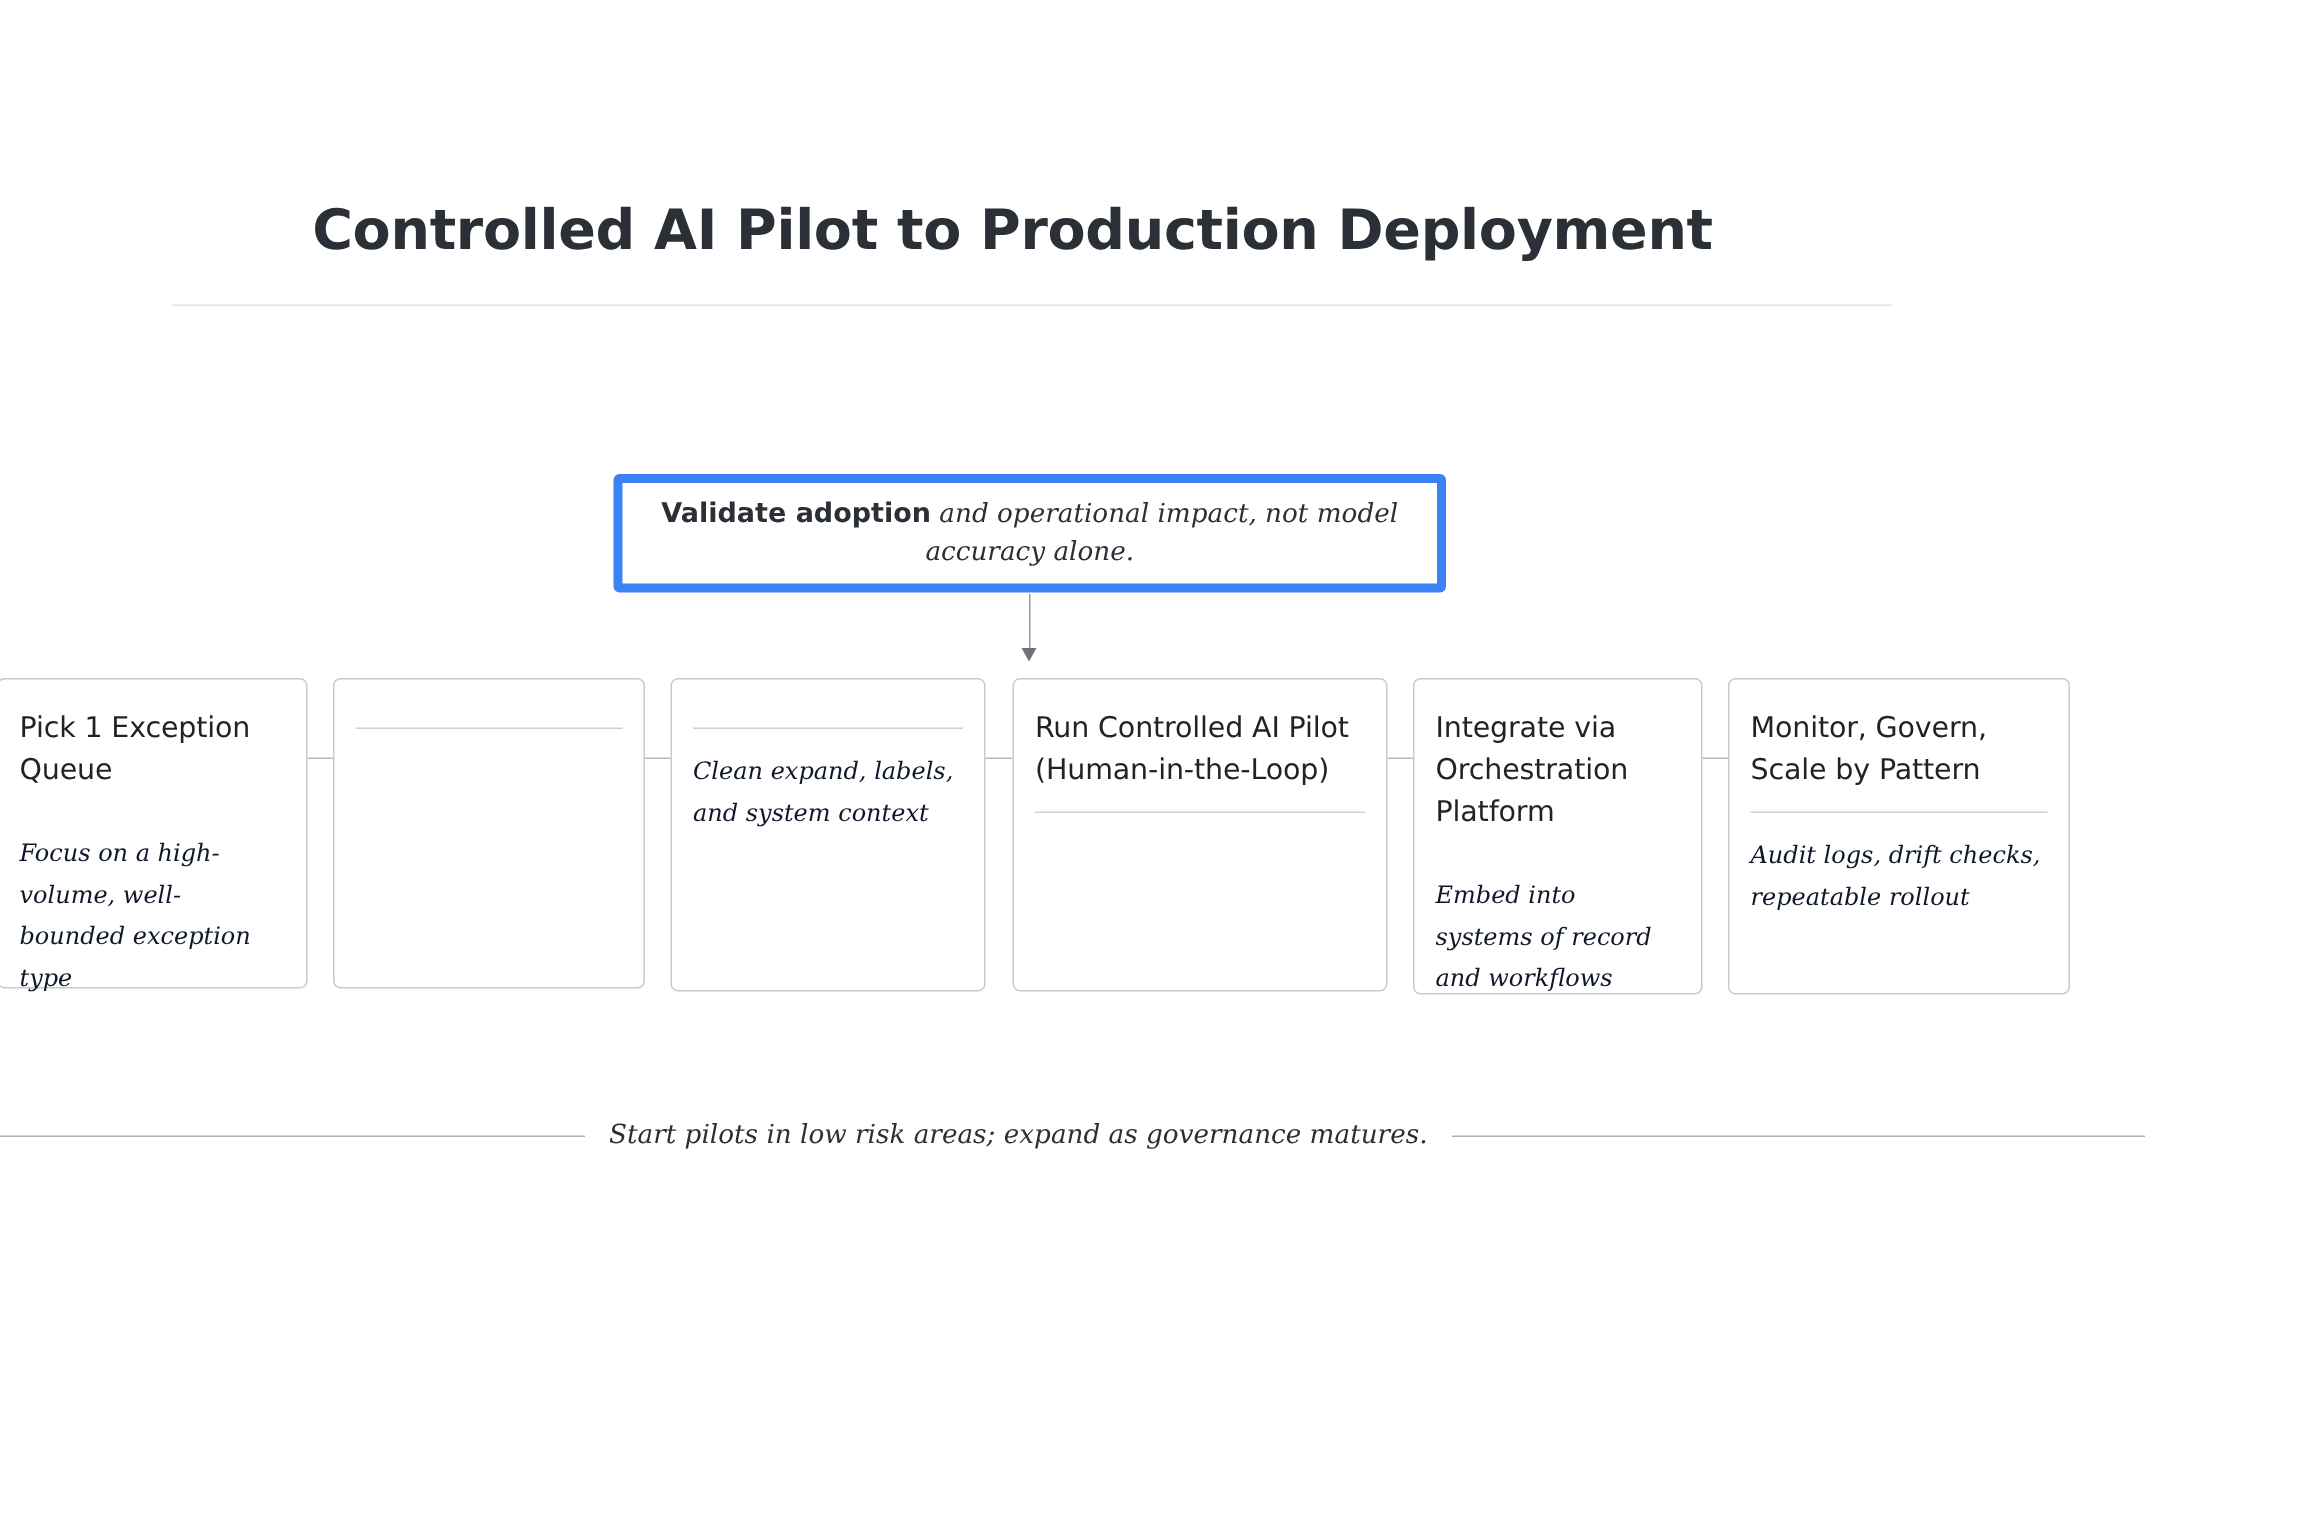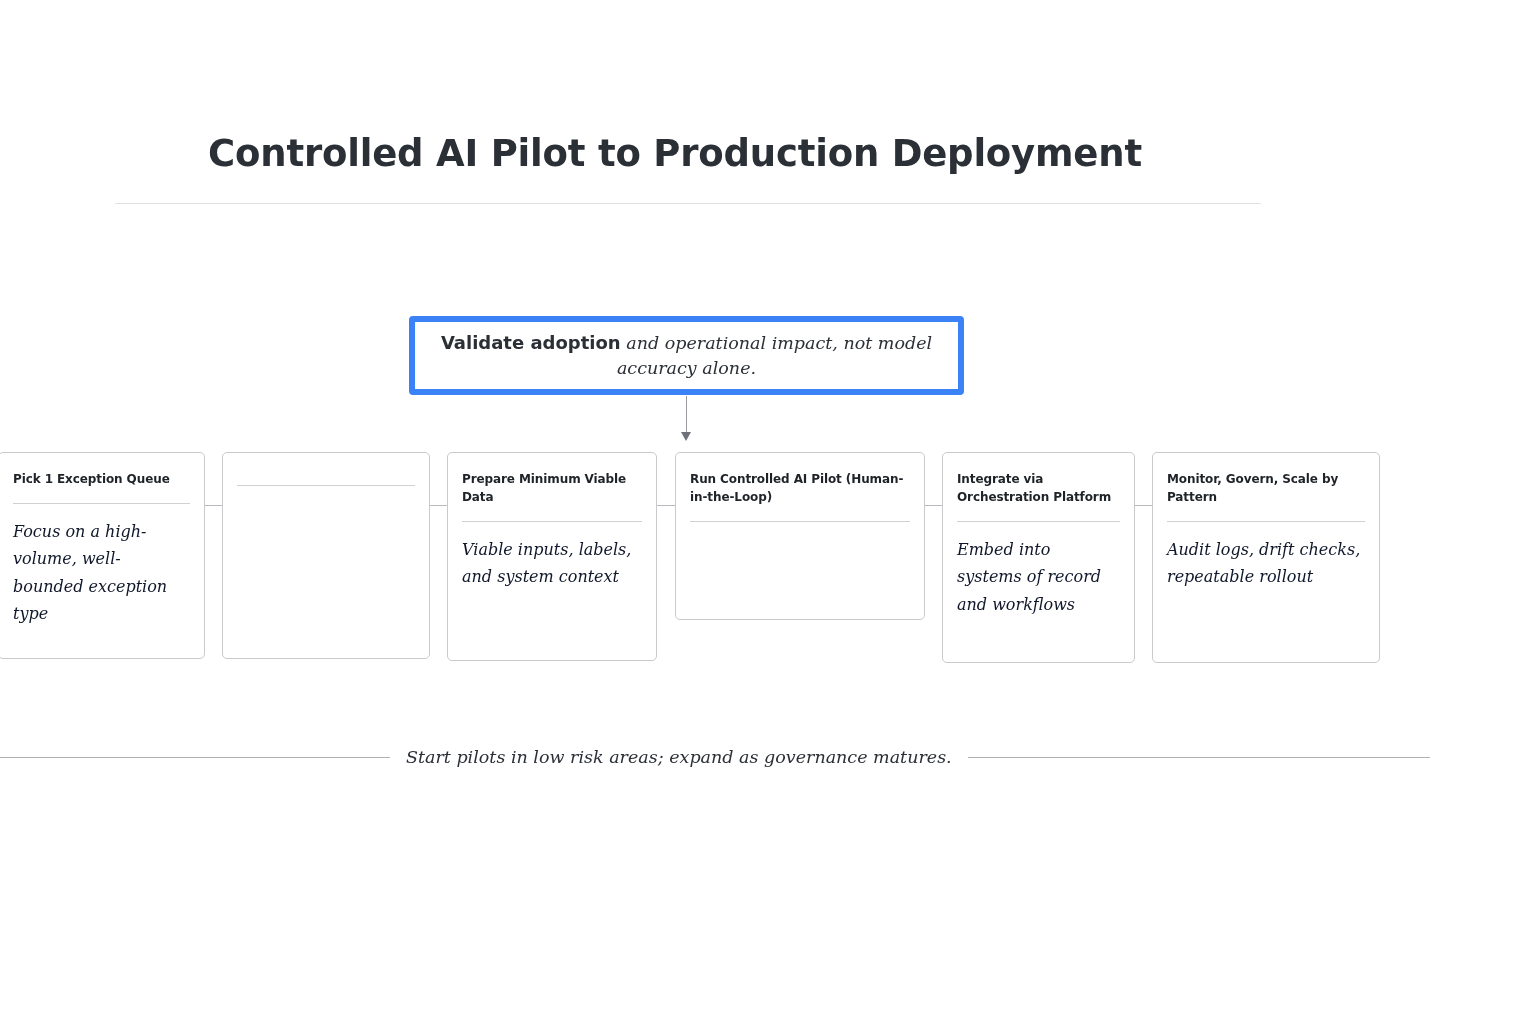--- a/index.html
+++ b/index.html
@@ -102,22 +102,22 @@
     border: 1px solid #c9cacd;
     border-radius: 5px;
     background: #ffffff;
     padding: 18px 14px 14px 14px;
     display: flex;
     flex-direction: column;
   }
 
   .card-title {
     font-family: "DejaVu Sans", sans-serif;
-    font-size: 12px;
-    font-weight: 700;
+    font-size: 19px;
+    font-weight: 400;
     color: #1f2328;
     line-height: 1.48;
     letter-spacing: -0.1px;
   }
 
   .card-divider {
     height: 1px;
     background: #cfd0d3;
     margin: 14px 0 0 0;
   }
@@ -128,21 +128,21 @@
     font-size: 16px;
     color: #0f172a;
     line-height: 1.72;
     margin-top: 14px;
   }
 
   
   .card-1 { left: -2px;   width: 207px; height: 207px; }
   .card-2 { left: 222px;  width: 208px; height: 207px; }
   .card-3 { left: 447px;  width: 210px; height: 209px; }
-  .card-4 { left: 675px;  width: 250px; height: 168px; }
+  .card-4 { left: 675px;  width: 250px; height: 209px; }
   .card-5 { left: 942px;  width: 193px; height: 211px; }
   .card-6 { left: 1152px; width: 228px; height: 211px; }
 
   
   .connector {
     position: absolute;
     top: 505px;
     height: 1px;
     background: #b9babe;
   }
@@ -209,23 +209,22 @@
     <div class="card-title">Pick 1 Exception Queue</div>
     <div class="card-divider"></div>
     <div class="card-body">Focus on a high-volume, well-bounded exception type</div>
   </div>
 
   <div class="card card-2">
     <div class="card-divider"></div>
   </div>
 
   <div class="card card-3">
-    <div class="card-title">Prepare Minimum Viable Data</div>
-    <div class="card-divider"></div>
-    <div class="card-body">Viable inputs, labels, and system context</div>
+    <div class="card-divider"></div>
+    <div class="card-body">Clean expand, labels, and system context</div>
   </div>
 
   <div class="card card-4">
     <div class="card-title">Run Controlled AI Pilot (Human-in-the-Loop)</div>
     <div class="card-divider"></div>
   </div>
 
   <div class="card card-6">
     <div class="card-title">Monitor, Govern, Scale by Pattern</div>
     <div class="card-divider"></div>

